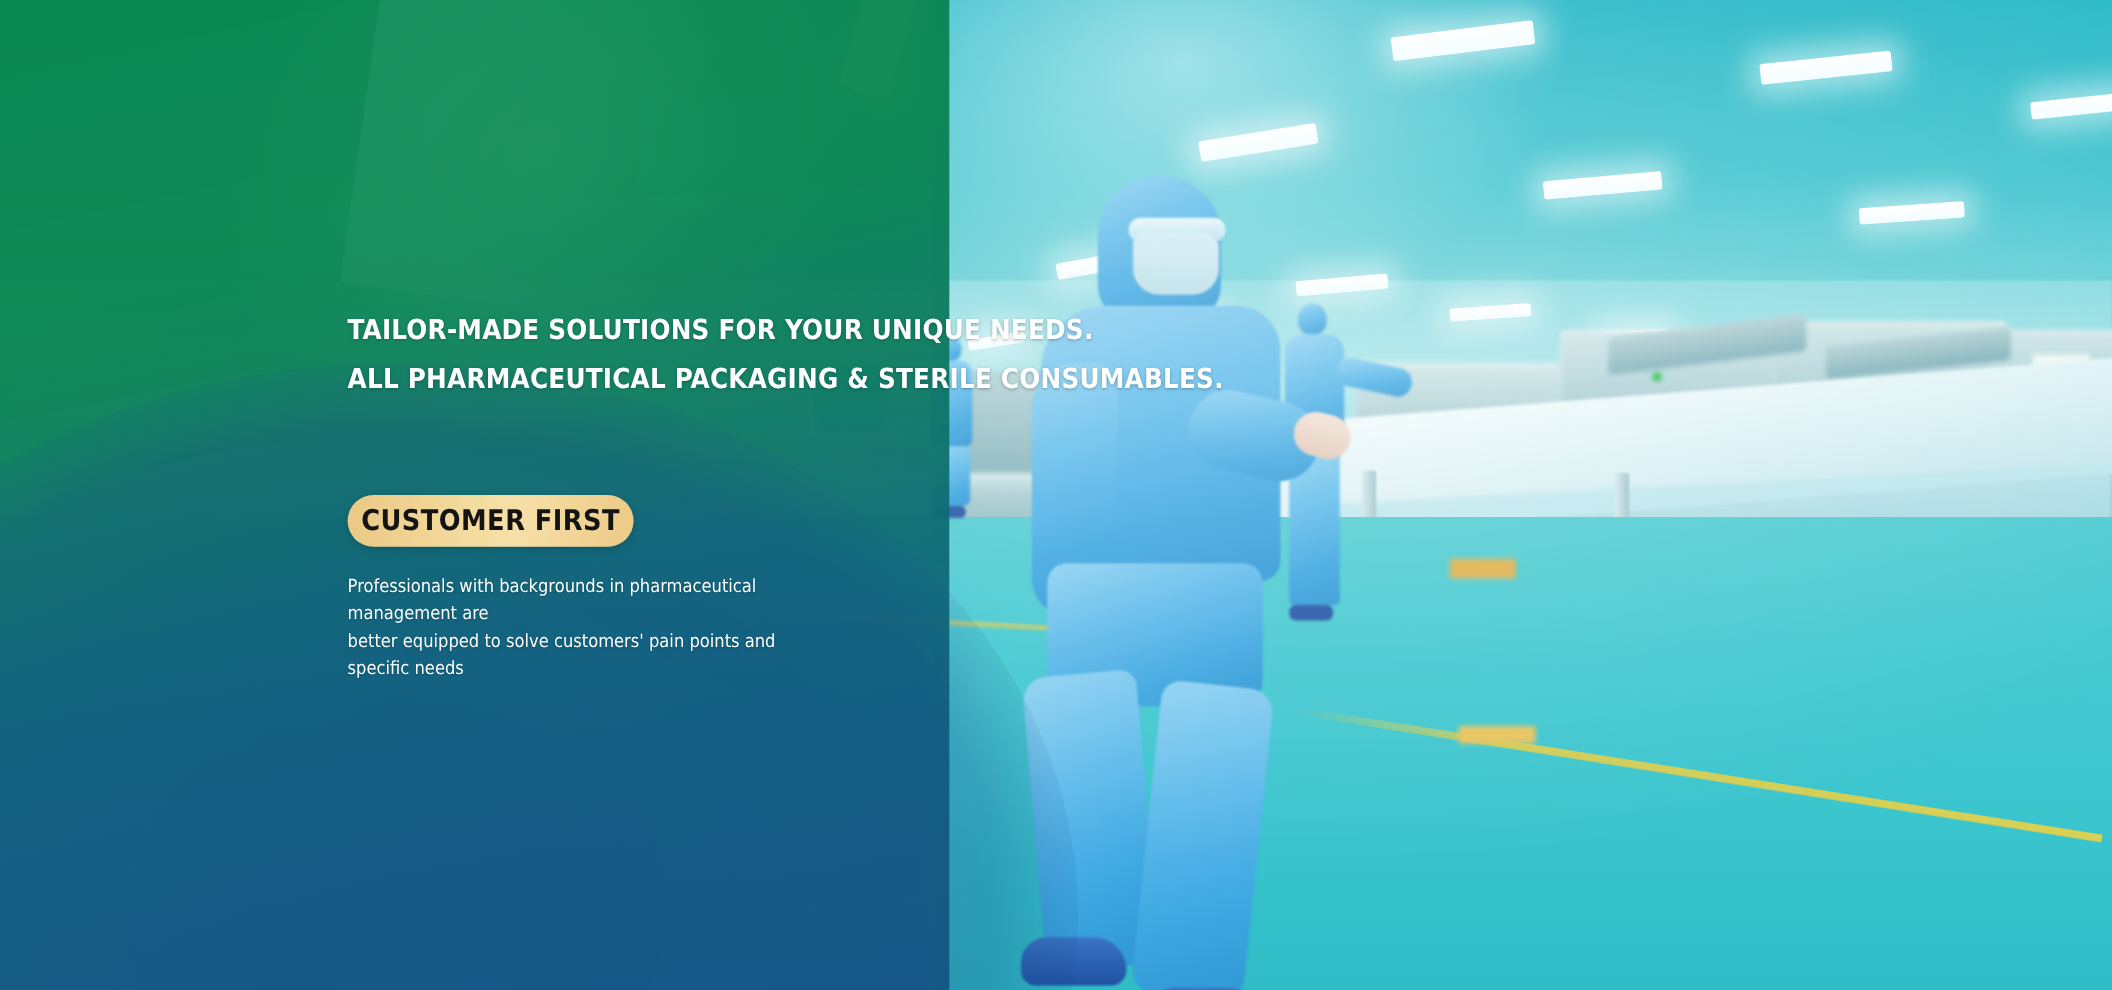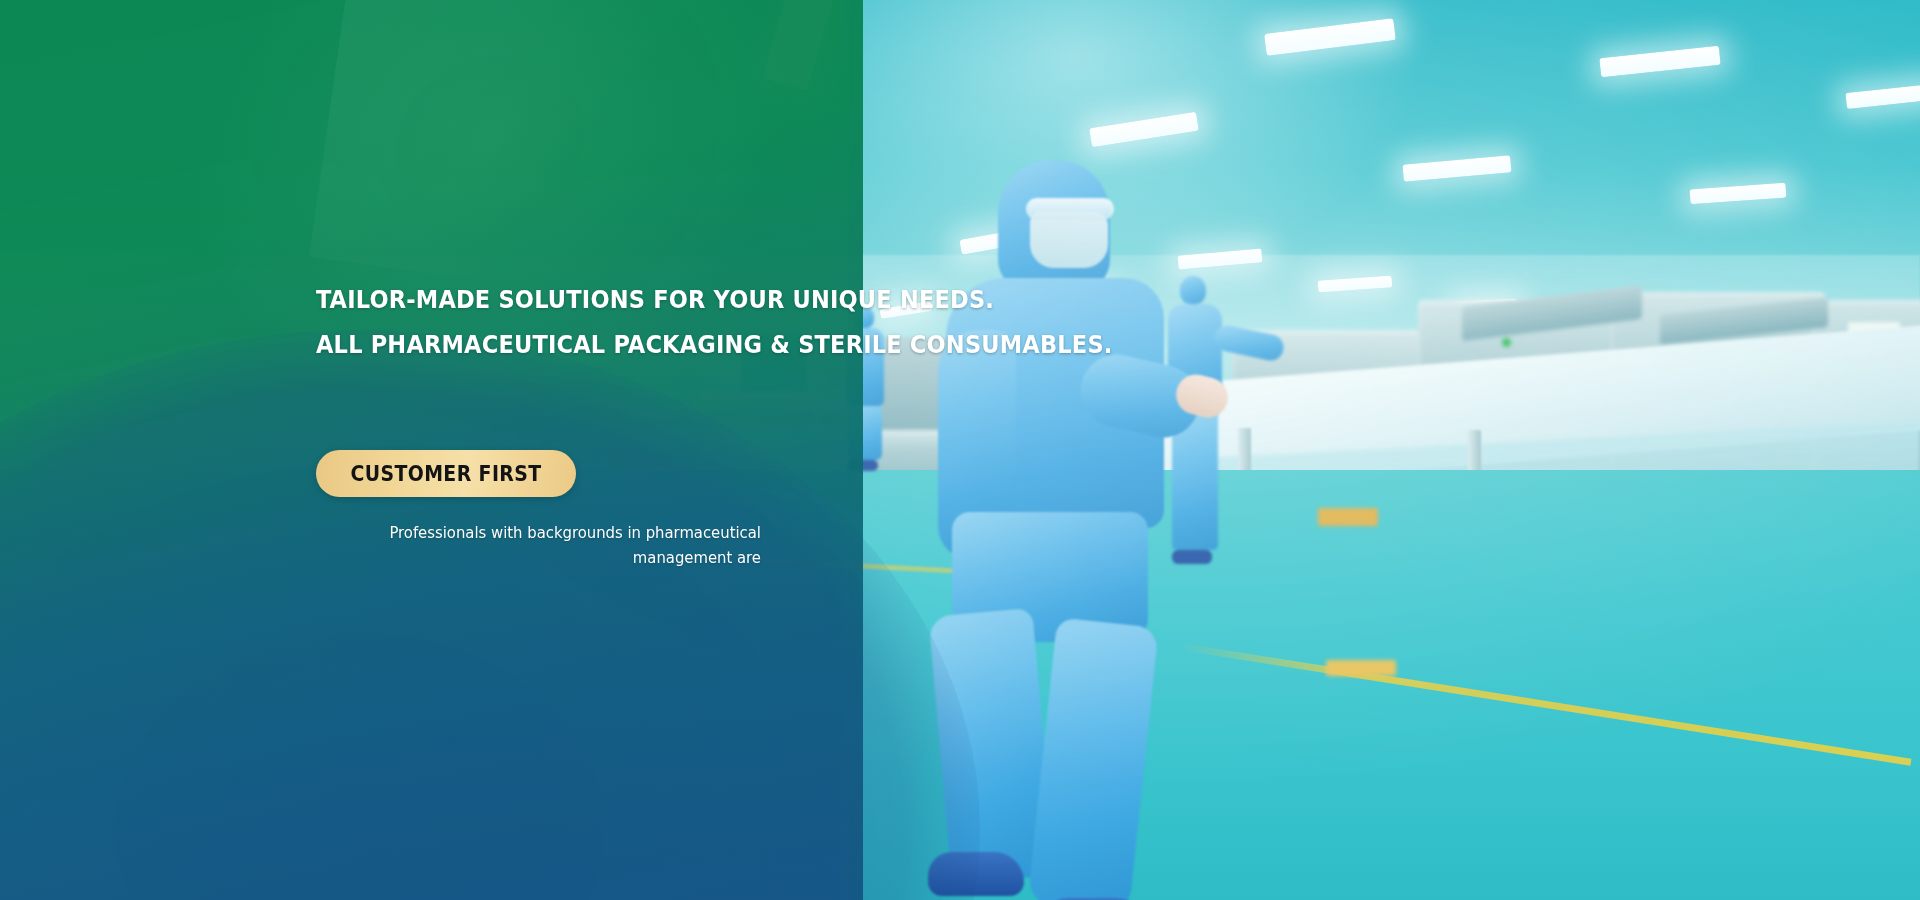--- a/index.html
+++ b/index.html
@@ -188,41 +188,41 @@
   .sub1 { top:283px; }
   .sub2 { top:328px; }
 
   .cta {
     position:absolute; left:0; top:450px;
     width:260px; height:47px;
     border:none;
     border-radius:24px;
     background:linear-gradient(96deg,#eac884 0%, #f1d696 30%, #f6e0a8 58%, #ecca86 100%);
     color:#141414;
-    font-size:21px;
+    font-size:26px;
     font-weight:700;
     letter-spacing:.4px;
     font-family:"DejaVu Sans", sans-serif;
     font-stretch:condensed;
     cursor:pointer;
     box-shadow:0 2px 7px rgba(0,0,0,.18);
     display:flex; align-items:center; justify-content:center;
   }
 
   .body-copy {
     position:absolute; left:0; top:520px;
     width:445px;
     color:#ffffff;
     font-size:16.5px;
     line-height:1.52;
     font-family:"DejaVu Sans", sans-serif;
     font-stretch:condensed;
     text-shadow:0 1px 2px rgba(0,40,40,.30);
   }
-  .body-copy p { margin:0;text-align:right; }
+  .body-copy p { margin:0; }
 </style>
 </head>
 <body>
 
 <div class="banner">
 
   <div class="photo">
 
     <div class="ceiling"></div>
     <div class="ceiling-soft"></div>
@@ -332,16 +332,17 @@
 
 
     <div class="subtitle sub2">ALL PHARMACEUTICAL PACKAGING &amp; STERILE CONSUMABLES.</div>
 
     <div class="subtitle sub1">TAILOR-MADE SOLUTIONS FOR YOUR UNIQUE NEEDS.</div>
 
     <button class="cta">CUSTOMER FIRST</button>
 
     <div class="body-copy">
       <p>Professionals with backgrounds in pharmaceutical management are</p>
+      <p>better equipped to solve customers' pain points and specific needs</p>
     </div>
 
   </div>
 </div>
 
 </body></html>

